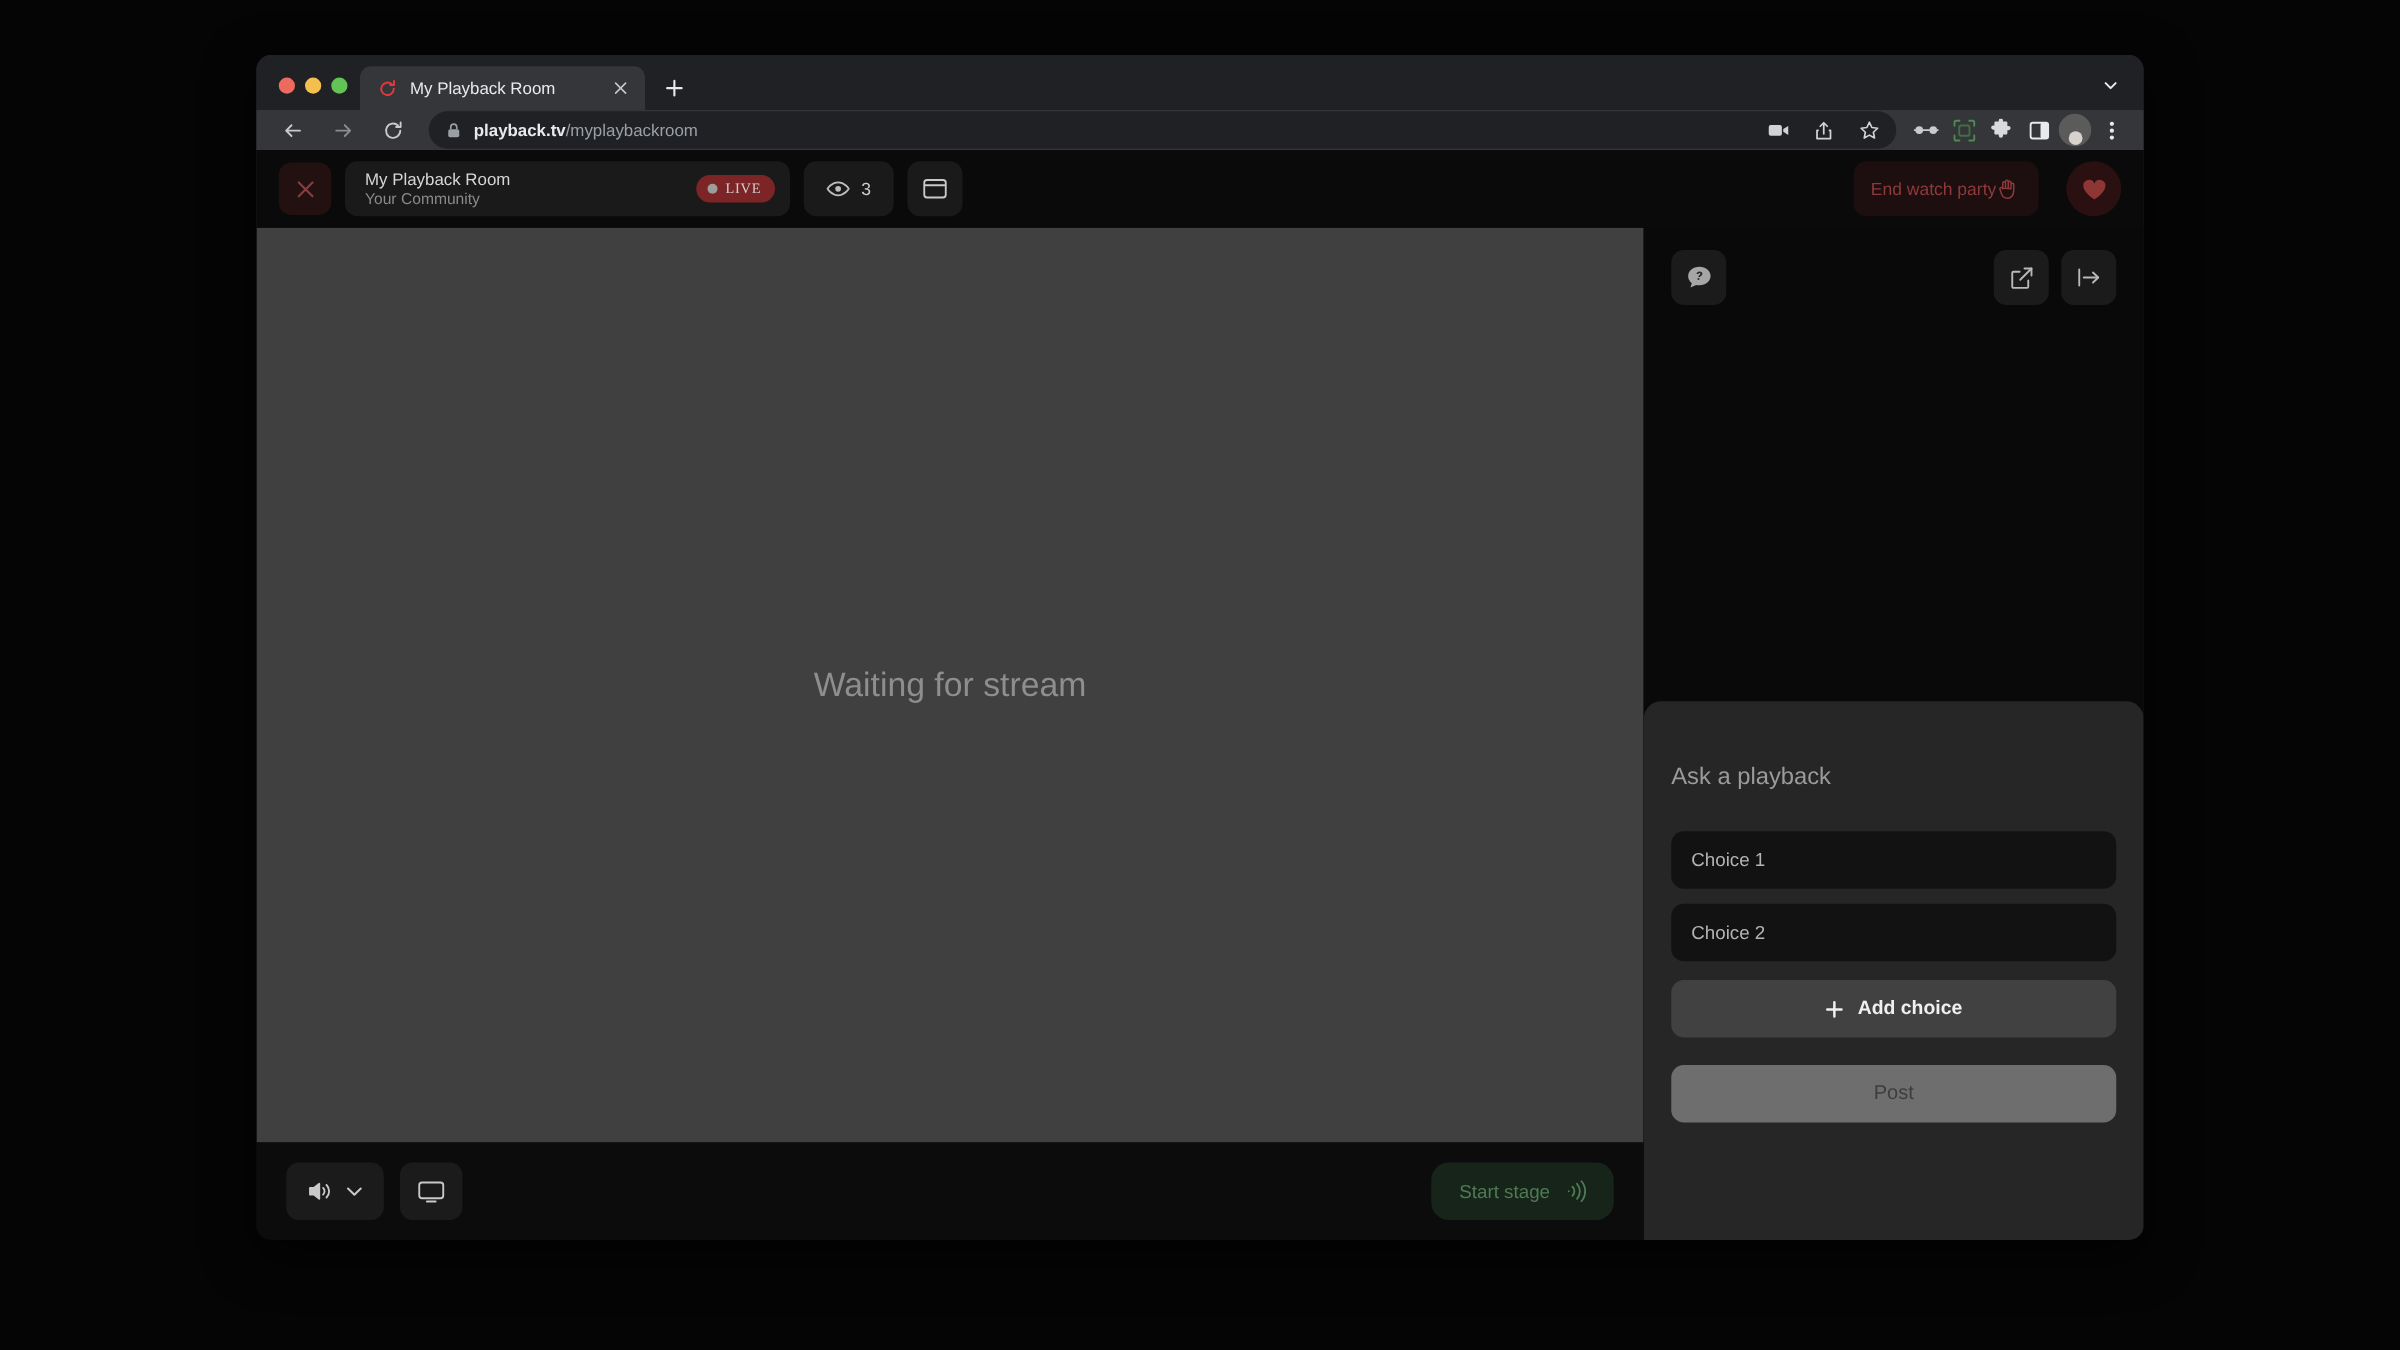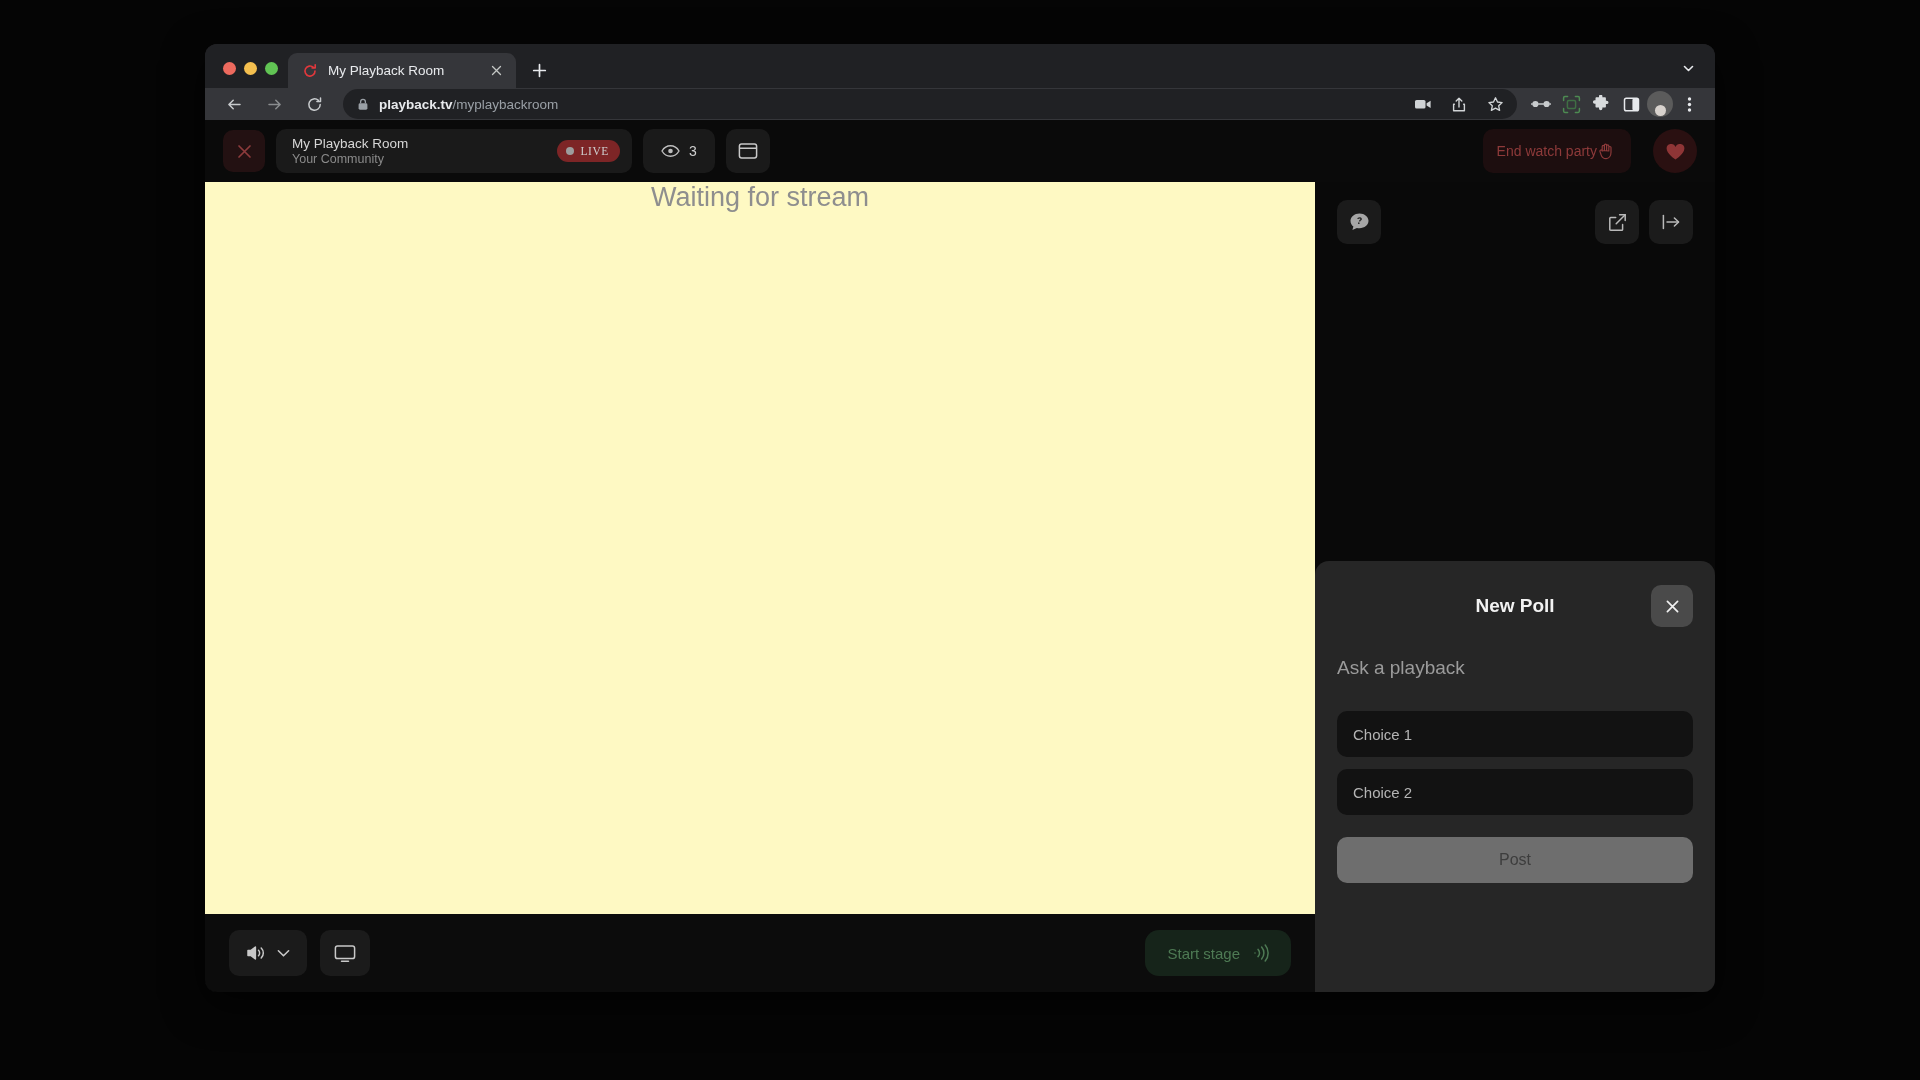--- a/index.html
+++ b/index.html
@@ -192,22 +192,22 @@
   .stage-col {
     flex: 1;
     display: flex; flex-direction: column;
     background: #000;
     position: relative;
     border-radius: 0 0 0 12px;
     overflow: hidden;
   }
   .stage-video {
     flex: 1;
-    display: flex; align-items: flex-start; justify-content: center;
-    background: #fef9c3;
+    display: flex; align-items: center; justify-content: center;
+    background: #404040;
   }
   .waiting-text { font-size: 27px; color: #8e8e8e; }
 
   .stage-controls {
     height: 78px;
     background: #0c0c0c;
     display: flex; align-items: center;
     padding: 0 24px;
     gap: 13px;
     flex: none;
@@ -564,40 +564,38 @@
                 <path d="M6 9h11.4"></path>
                 <path d="M13.4 5l4.2 4-4.2 4"></path>
               </svg>
             </span>
           </div>
         </div>
 
         <div class="sidebar-scroll"></div>
 
         <div class="poll-panel">
-          <div class="poll-head">
-            <span class="poll-title">New Poll</span>
-            <div class="poll-close">
-              <span>
-                <svg width="17" height="17" viewBox="0 0 17 17" stroke="#f0f0f0" stroke-width="1.7" stroke-linecap="round">
-                  <path d="M3.4 3.4l10.2 10.2M13.6 3.4L3.4 13.6"></path>
-                </svg>
-              </span>
-            </div>
-          </div>
 
           <div class="poll-question">Ask a playback</div>
 
           <div class="poll-choices">
             <div class="poll-input">
               <span class="poll-input-text">Choice 1</span>
             </div>
             <div class="poll-input">
               <span class="poll-input-text">Choice 2</span>
             </div>
+            <div class="add-choice-btn">
+              <span>
+                <svg width="15" height="15" viewBox="0 0 15 15" stroke="#f0f0f0" stroke-width="2" stroke-linecap="round">
+                  <path d="M7.5 1.8v11.4M1.8 7.5h11.4"></path>
+                </svg>
+              </span>
+              <span class="add-choice-label">Add choice</span>
+            </div>
           </div>
 
           <div class="poll-post-btn">
             <span class="poll-post-label">Post</span>
           </div>
         </div>
       </div>
     </div>
   </div>
 </div>

